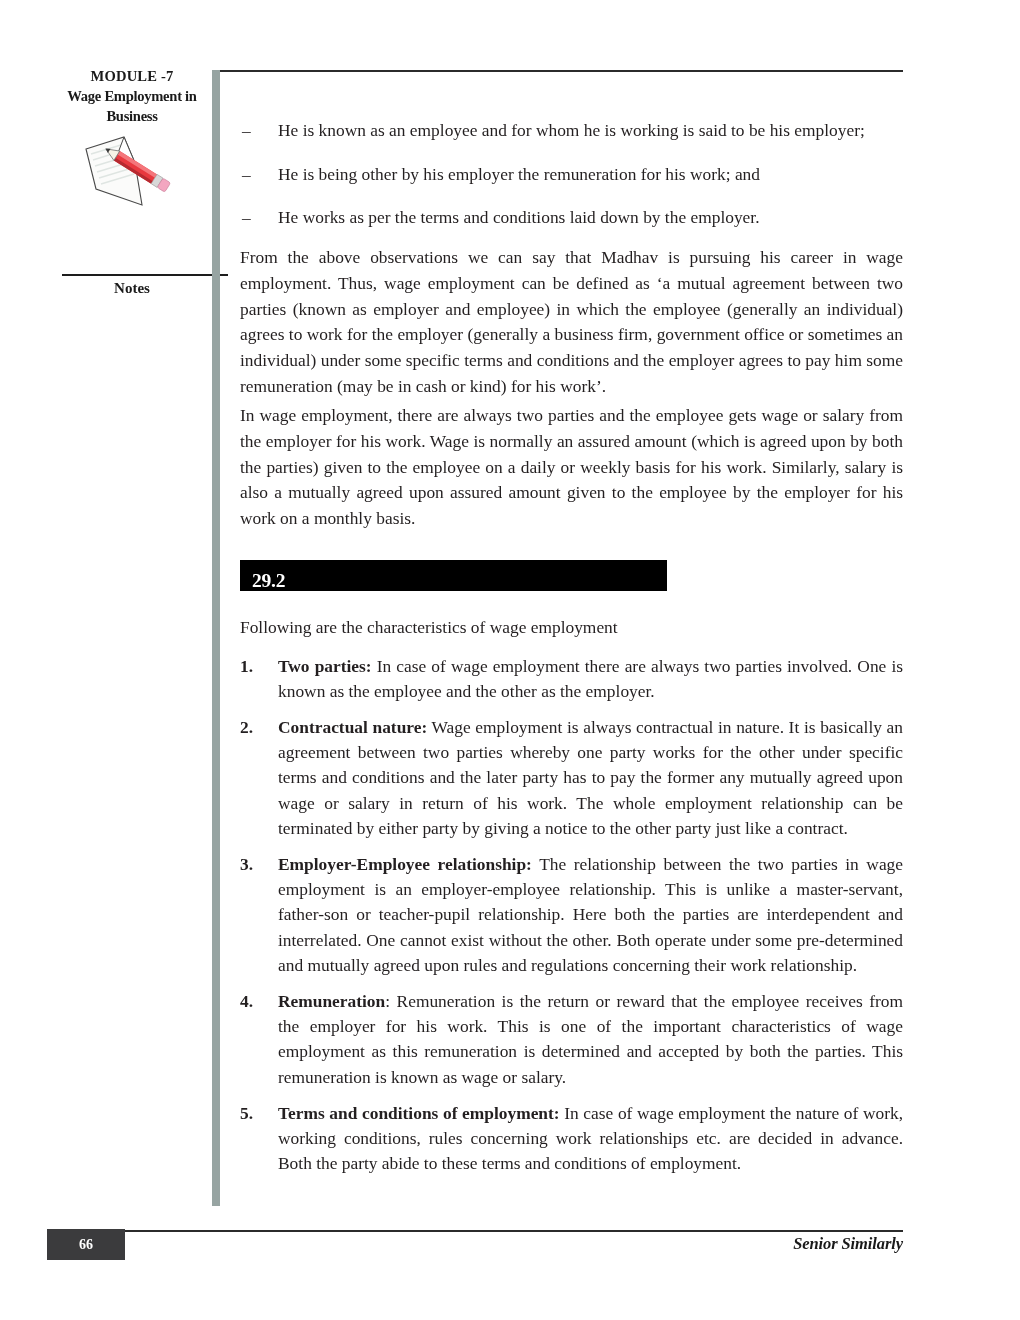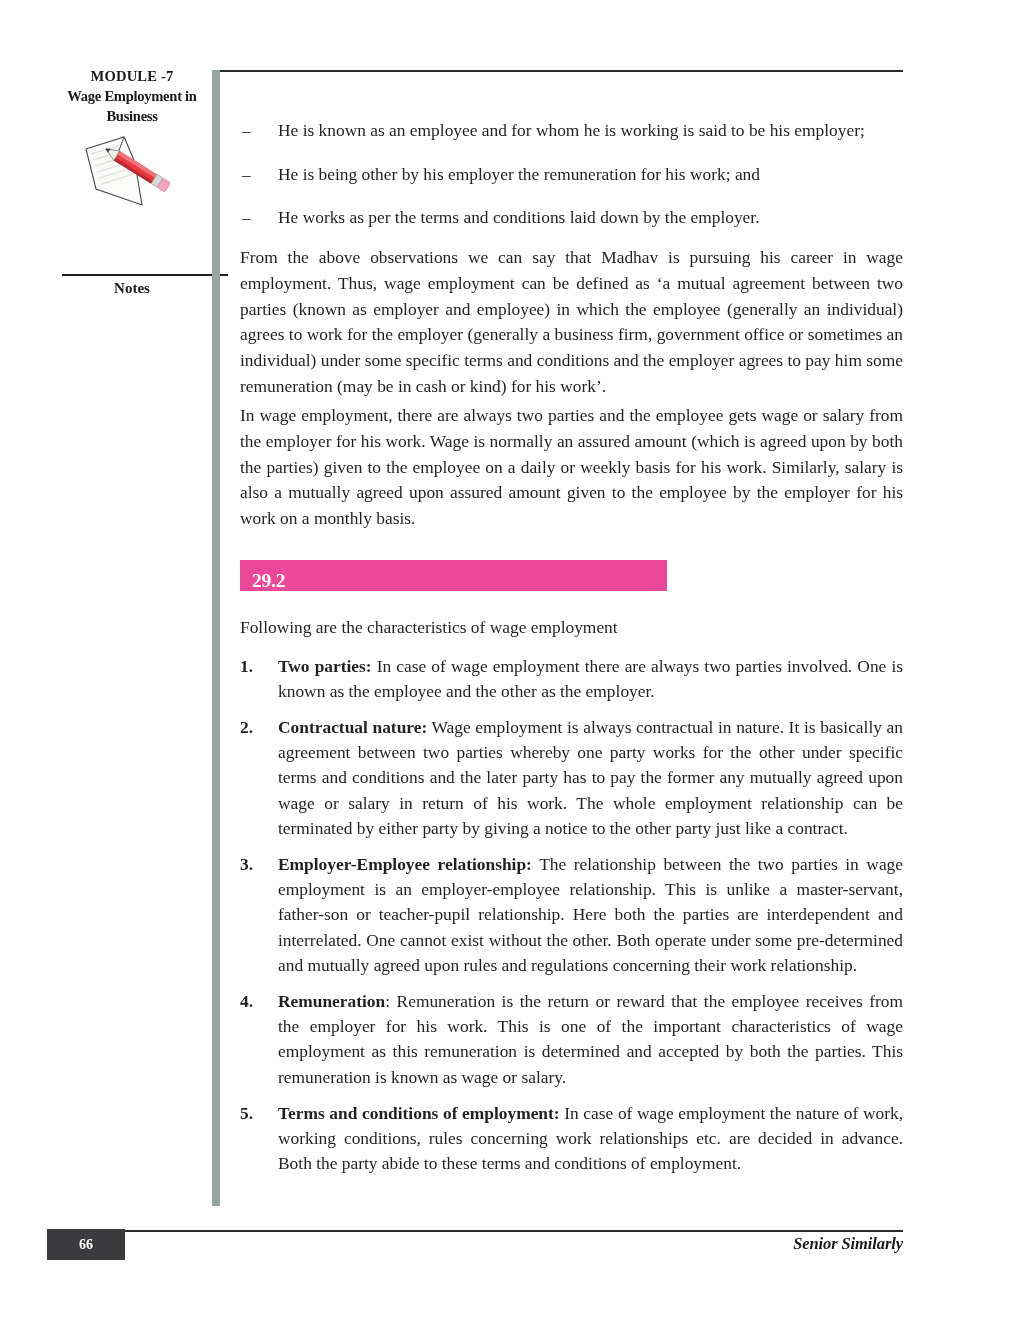--- a/index.html
+++ b/index.html
@@ -105,21 +105,21 @@
     font-size: 17.4px;
     color: #231f20;
   }
 
   .para { margin-top: 4px; }
   .para-1 { }
 
   
   #section-heading {
     margin-top: 28px;
-    background: #ec4899;
+    background: #000000;
     color: #ffffff;
     width: 427px;
     height: 31px;
     padding: 12px 10px 0 12px;
     display: flex;
     align-items: center;
     white-space: nowrap;
   }
   .sec-num {
     font-family: "Liberation Serif", serif;

